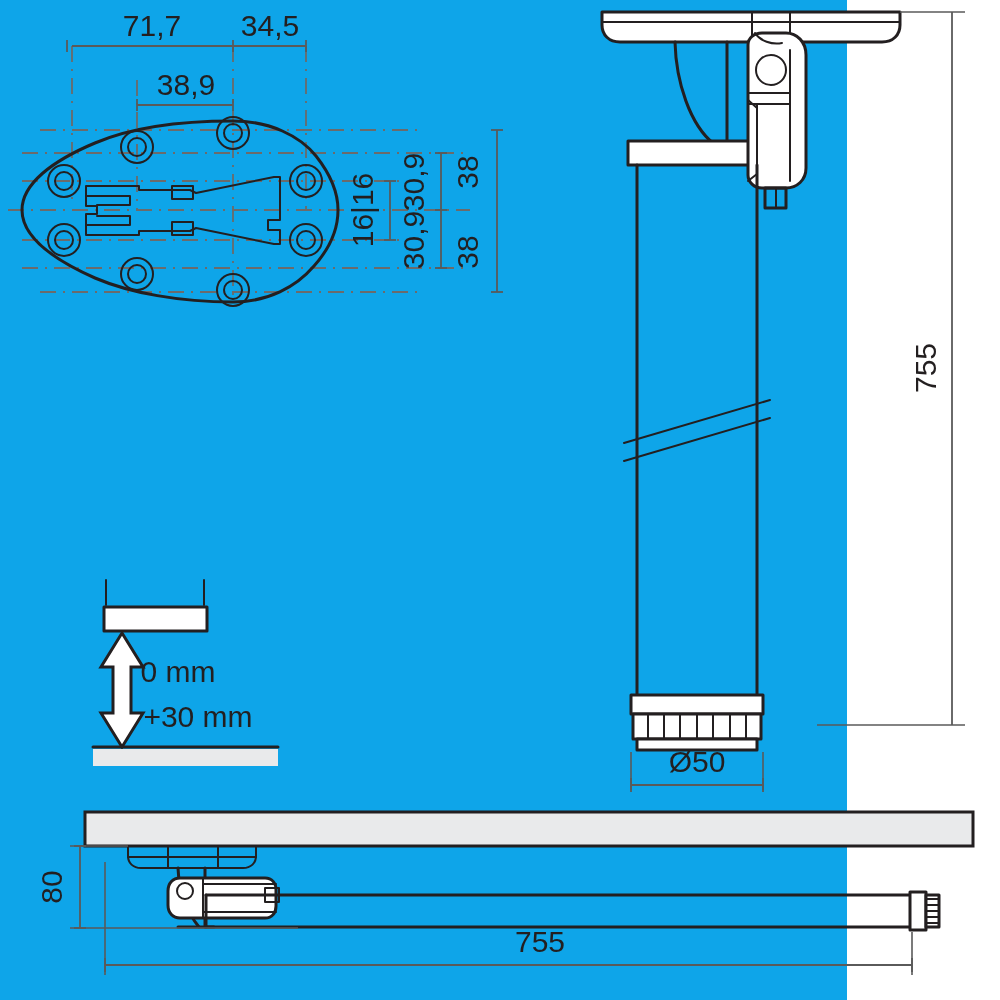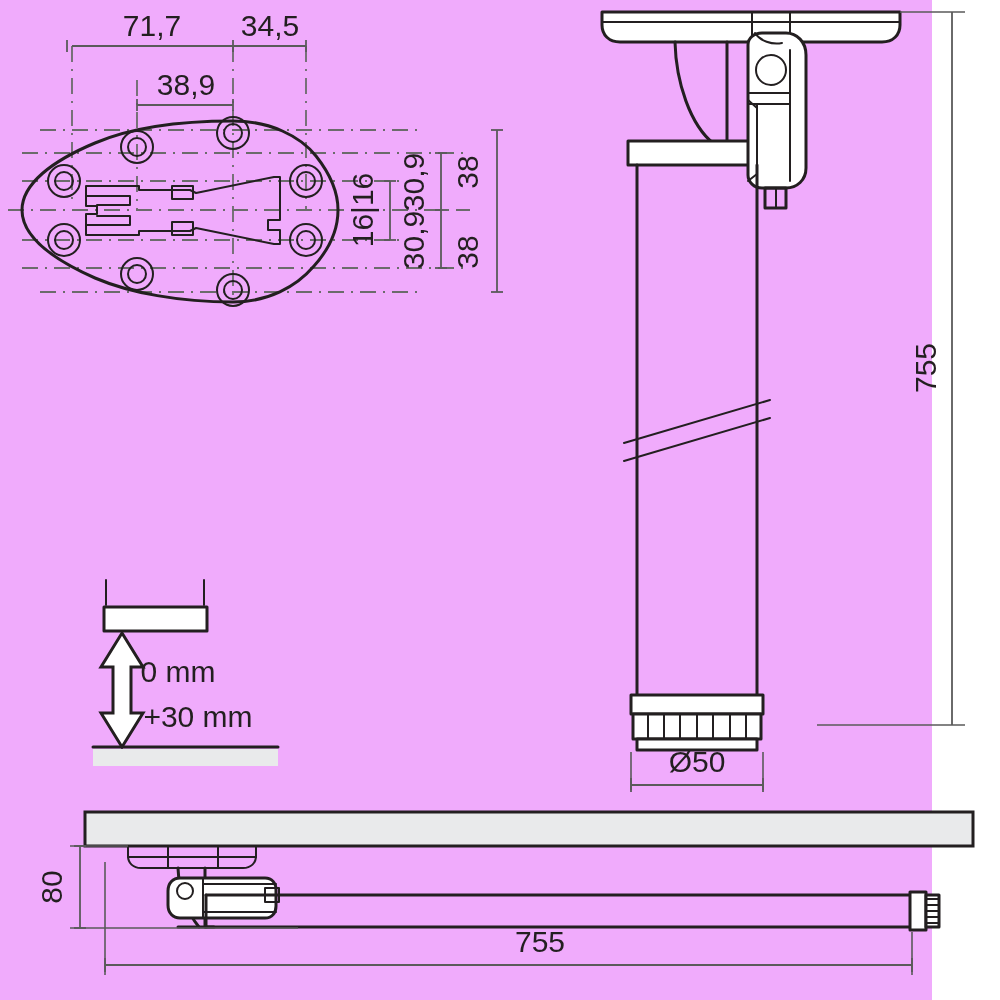--- a/index.html
+++ b/index.html
@@ -8,23 +8,24 @@
     background: #ffffff;
   }
   body {
     width: 1000px;
     height: 1000px;
     font-family: "Liberation Sans", sans-serif;
     overflow: hidden;
   }
   #sheet {
     position: relative;
-    width: 932px;
+    width: 832px;
     height: 1000px;
-    background: #f0abfc;
+    background: #0ea5e9;
+    padding-left: 15px;
   }
   svg.drawing {
     position: absolute;
     left: 0;
     top: 0;
     width: 1000px;
     height: 1000px;
   }
   text {
     font-family: "Liberation Sans", sans-serif;

